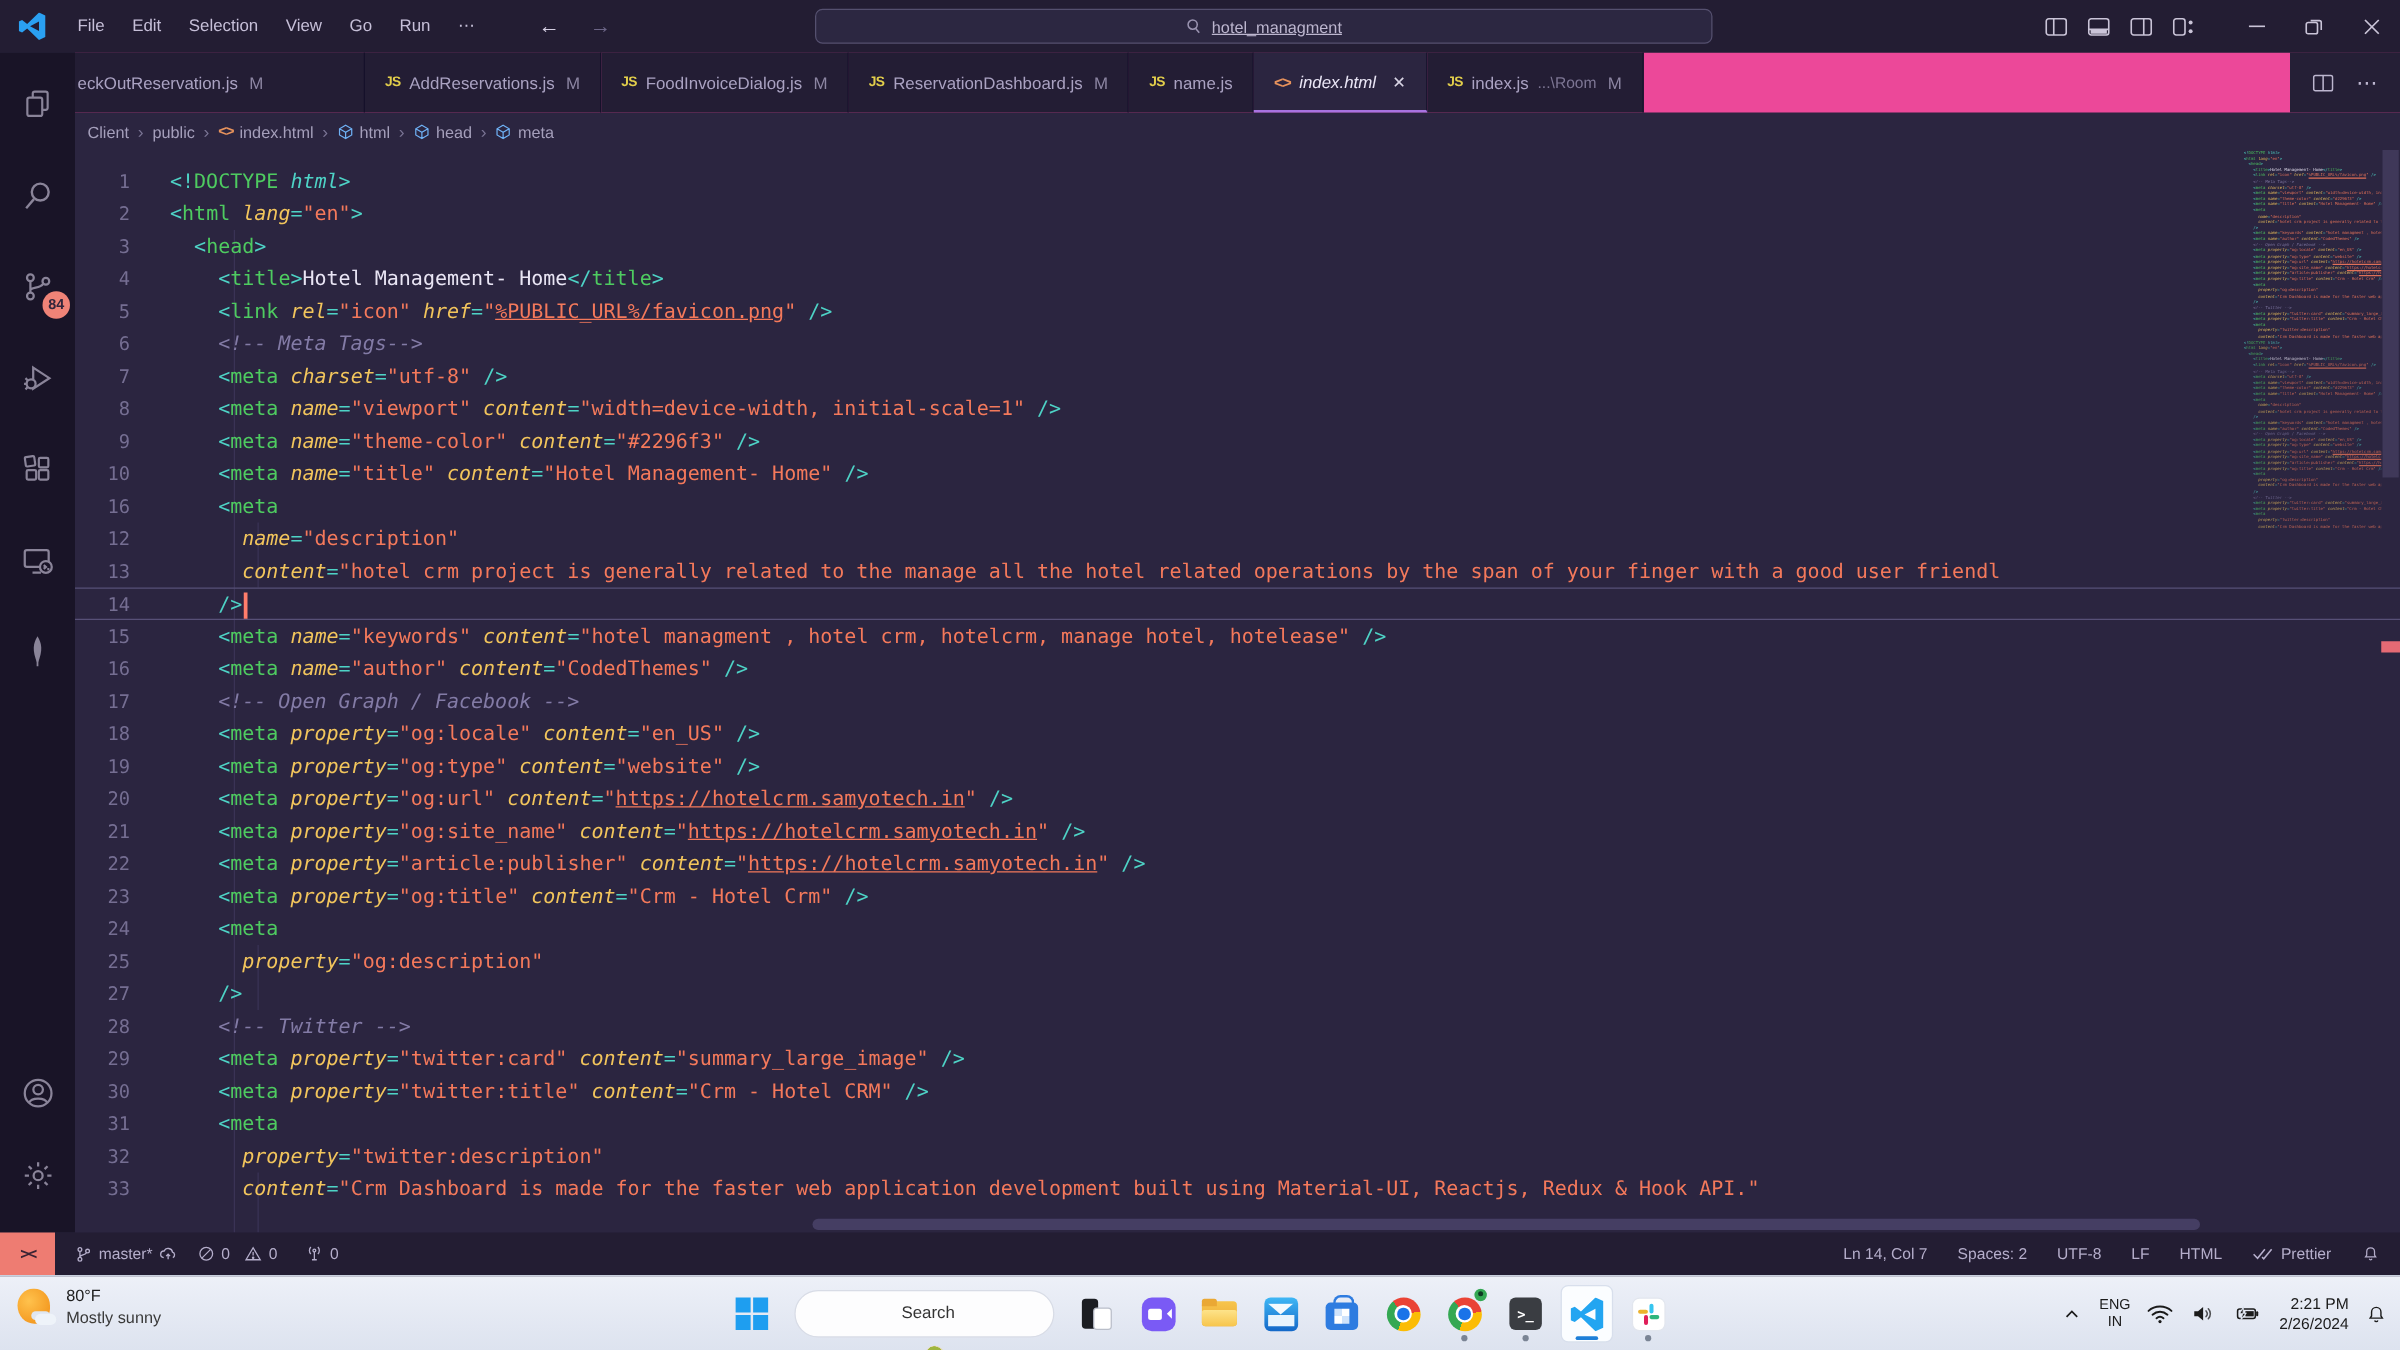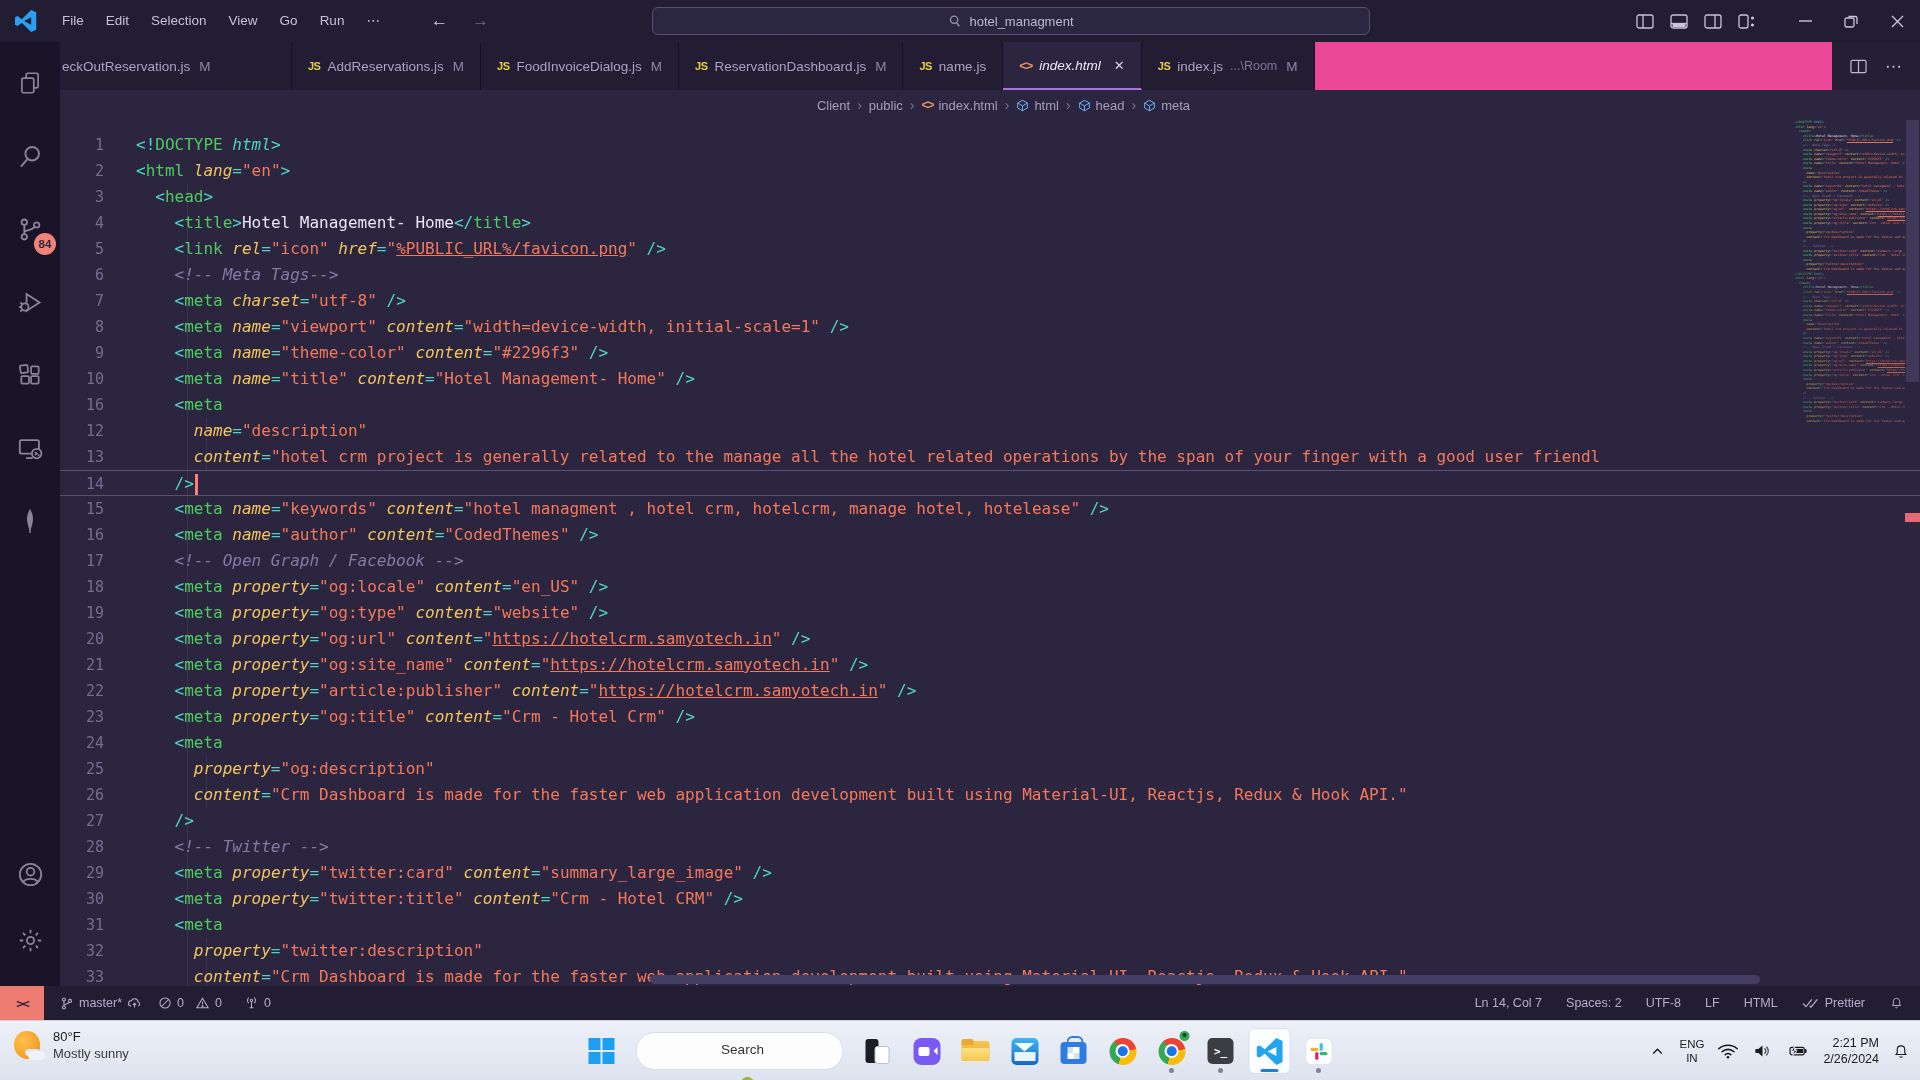--- a/index.html
+++ b/index.html
@@ -11,21 +11,21 @@
   .titlebar { position:absolute; left:0; top:0; width:1920px; height:42px;
     background:#231d33; display:flex; align-items:center; z-index:30; }
   .vscode-logo { width:22px; height:22px; margin-left:15px; flex:none; }
   .menus { display:flex; margin-left:14px; }
   .menu-item { padding:0 11px; color:#c6bfd8; font-size:13.5px; line-height:42px; cursor:default; }
   .nav-arrows { display:flex; gap:24px; margin-left:40px; font-size:17px; }
   .nav-back { color:#d5cfe3; } .nav-fwd { color:#6c6587; }
   .tsearch { position:absolute; left:652px; top:7px; width:718px; height:28px;
     background:#2c2741; border:1px solid #55506f; border-radius:6px;
     display:flex; align-items:center; justify-content:center; gap:7px;
-    color:#bdb6cf; font-size:13px; }
+    color:#bdb6cf; font-size:13px;text-decoration:underline; }
   .tb-right { position:absolute; right:0; top:0; height:42px; display:flex; align-items:center; }
   .layout-icons { display:flex; gap:16px; margin-right:26px; }
   .layout-icons svg { display:block; }
   .winbtn { width:46px; height:42px; display:flex; align-items:center; justify-content:center; color:#cac4d8; }
 
   
   .activitybar { position:absolute; left:0; top:42px; width:60px; bottom:94px;
     background:#191427; display:flex; flex-direction:column; align-items:center;
     padding-top:17px; color:#8a8499; z-index:20; }
   .ab-icon { position:relative; width:48px; height:48px; display:flex; align-items:center;
@@ -47,21 +47,21 @@
   .js-ico { color:#e3cf4b; font-weight:bold; font-size:11px; letter-spacing:-.5px; }
   .html-ico { color:#e8935c; font-weight:bold; font-size:13px; letter-spacing:-1px; }
   .tab-mod { color:#8d86a3; margin-left:2px; }
   .tab-desc { color:#7d7694; font-size:12.5px; }
   .tab-close { color:#d8d4e4; font-size:13px; margin-left:6px; }
   .tab-actions { margin-left:auto; display:flex; align-items:center; gap:18px; padding:0 18px;
     color:#bdb6cf; background:#251f36; }
 
   
   .breadcrumb { position:absolute; left:60px; top:90px; right:0; height:30px; background:#2b2540;
-    display:flex; align-items:center; padding-left:27px; gap:7px; color:#a59fbb; font-size:13px; z-index:9;justify-content:center; }
+    display:flex; align-items:center; padding-left:10px; gap:7px; color:#a59fbb; font-size:13px; z-index:9; }
   .bc-item { display:flex; align-items:center; gap:5px; }
   .bc-sep { color:#7a7494; font-size:14px; }
   .bc-item .html-ico { font-size:12px; }
 
   
   .editor { position:absolute; left:60px; top:120px; right:0; bottom:94px; background:#2b2540; overflow:hidden; }
   #code { position:relative; padding-top:12px; z-index:2; }
   .line { display:flex; height:26px; white-space:pre; font:16px/26px "DejaVu Sans Mono", monospace; position:relative; }
   .ln { flex:none; width:76px; padding-right:32px; text-align:right; color:#756e92; font-size:15px; }
   .lc { flex:none; }
@@ -409,21 +409,20 @@
         <div class="line"><span class="ln">16</span><span class="lc"><span class="tk-x">    </span><span class="tk-p">&lt;</span><span class="tk-t">meta</span><span class="tk-x"> </span><span class="tk-a">name</span><span class="tk-p">=</span><span class="tk-s">"author"</span><span class="tk-x"> </span><span class="tk-a">content</span><span class="tk-p">=</span><span class="tk-s">"CodedThemes"</span><span class="tk-x"> </span><span class="tk-p">/&gt;</span></span></div>
         <div class="line"><span class="ln">17</span><span class="lc"><span class="tk-x">    </span><span class="tk-c">&lt;!-- Open Graph / Facebook --&gt;</span></span></div>
         <div class="line"><span class="ln">18</span><span class="lc"><span class="tk-x">    </span><span class="tk-p">&lt;</span><span class="tk-t">meta</span><span class="tk-x"> </span><span class="tk-a">property</span><span class="tk-p">=</span><span class="tk-s">"og:locale"</span><span class="tk-x"> </span><span class="tk-a">content</span><span class="tk-p">=</span><span class="tk-s">"en_US"</span><span class="tk-x"> </span><span class="tk-p">/&gt;</span></span></div>
         <div class="line"><span class="ln">19</span><span class="lc"><span class="tk-x">    </span><span class="tk-p">&lt;</span><span class="tk-t">meta</span><span class="tk-x"> </span><span class="tk-a">property</span><span class="tk-p">=</span><span class="tk-s">"og:type"</span><span class="tk-x"> </span><span class="tk-a">content</span><span class="tk-p">=</span><span class="tk-s">"website"</span><span class="tk-x"> </span><span class="tk-p">/&gt;</span></span></div>
         <div class="line"><span class="ln">20</span><span class="lc"><span class="tk-x">    </span><span class="tk-p">&lt;</span><span class="tk-t">meta</span><span class="tk-x"> </span><span class="tk-a">property</span><span class="tk-p">=</span><span class="tk-s">"og:url"</span><span class="tk-x"> </span><span class="tk-a">content</span><span class="tk-p">=</span><span class="tk-s">"</span><span class="tk-u">https://hotelcrm.samyotech.in</span><span class="tk-s">"</span><span class="tk-x"> </span><span class="tk-p">/&gt;</span></span></div>
         <div class="line"><span class="ln">21</span><span class="lc"><span class="tk-x">    </span><span class="tk-p">&lt;</span><span class="tk-t">meta</span><span class="tk-x"> </span><span class="tk-a">property</span><span class="tk-p">=</span><span class="tk-s">"og:site_name"</span><span class="tk-x"> </span><span class="tk-a">content</span><span class="tk-p">=</span><span class="tk-s">"</span><span class="tk-u">https://hotelcrm.samyotech.in</span><span class="tk-s">"</span><span class="tk-x"> </span><span class="tk-p">/&gt;</span></span></div>
         <div class="line"><span class="ln">22</span><span class="lc"><span class="tk-x">    </span><span class="tk-p">&lt;</span><span class="tk-t">meta</span><span class="tk-x"> </span><span class="tk-a">property</span><span class="tk-p">=</span><span class="tk-s">"article:publisher"</span><span class="tk-x"> </span><span class="tk-a">content</span><span class="tk-p">=</span><span class="tk-s">"</span><span class="tk-u">https://hotelcrm.samyotech.in</span><span class="tk-s">"</span><span class="tk-x"> </span><span class="tk-p">/&gt;</span></span></div>
         <div class="line"><span class="ln">23</span><span class="lc"><span class="tk-x">    </span><span class="tk-p">&lt;</span><span class="tk-t">meta</span><span class="tk-x"> </span><span class="tk-a">property</span><span class="tk-p">=</span><span class="tk-s">"og:title"</span><span class="tk-x"> </span><span class="tk-a">content</span><span class="tk-p">=</span><span class="tk-s">"Crm - Hotel Crm"</span><span class="tk-x"> </span><span class="tk-p">/&gt;</span></span></div>
         <div class="line"><span class="ln">24</span><span class="lc"><span class="tk-x">    </span><span class="tk-p">&lt;</span><span class="tk-t">meta</span></span></div>
         <div class="line"><span class="ln">25</span><span class="lc"><span class="tk-x">      </span><span class="tk-a">property</span><span class="tk-p">=</span><span class="tk-s">"og:description"</span></span></div>
-        <div class="line"><span class="ln">26</span><span class="lc"><span class="tk-x">      </span><span class="tk-a">content</span><span class="tk-p">=</span><span class="tk-s">"Crm Dashboard is made for the faster web application development built using Material-UI, Reactjs, Redux &amp; Hook API."</span></span></div>
         <div class="line"><span class="ln">27</span><span class="lc"><span class="tk-x">    </span><span class="tk-p">/&gt;</span></span></div>
         <div class="line"><span class="ln">28</span><span class="lc"><span class="tk-x">    </span><span class="tk-c">&lt;!-- Twitter --&gt;</span></span></div>
         <div class="line"><span class="ln">29</span><span class="lc"><span class="tk-x">    </span><span class="tk-p">&lt;</span><span class="tk-t">meta</span><span class="tk-x"> </span><span class="tk-a">property</span><span class="tk-p">=</span><span class="tk-s">"twitter:card"</span><span class="tk-x"> </span><span class="tk-a">content</span><span class="tk-p">=</span><span class="tk-s">"summary_large_image"</span><span class="tk-x"> </span><span class="tk-p">/&gt;</span></span></div>
         <div class="line"><span class="ln">30</span><span class="lc"><span class="tk-x">    </span><span class="tk-p">&lt;</span><span class="tk-t">meta</span><span class="tk-x"> </span><span class="tk-a">property</span><span class="tk-p">=</span><span class="tk-s">"twitter:title"</span><span class="tk-x"> </span><span class="tk-a">content</span><span class="tk-p">=</span><span class="tk-s">"Crm - Hotel CRM"</span><span class="tk-x"> </span><span class="tk-p">/&gt;</span></span></div>
         <div class="line"><span class="ln">31</span><span class="lc"><span class="tk-x">    </span><span class="tk-p">&lt;</span><span class="tk-t">meta</span></span></div>
         <div class="line"><span class="ln">32</span><span class="lc"><span class="tk-x">      </span><span class="tk-a">property</span><span class="tk-p">=</span><span class="tk-s">"twitter:description"</span></span></div>
         <div class="line"><span class="ln">33</span><span class="lc"><span class="tk-x">      </span><span class="tk-a">content</span><span class="tk-p">=</span><span class="tk-s">"Crm Dashboard is made for the faster web application development built using Material-UI, Reactjs, Redux &amp; Hook API."</span></span></div>
       </div>
     <div class="minimap" id="minimap">
         <div class="mln"><span class="tk-p">&lt;!</span><span class="tk-k">DOCTYPE</span><span class="tk-x"> </span><span class="tk-i">html</span><span class="tk-p">&gt;</span></div>

